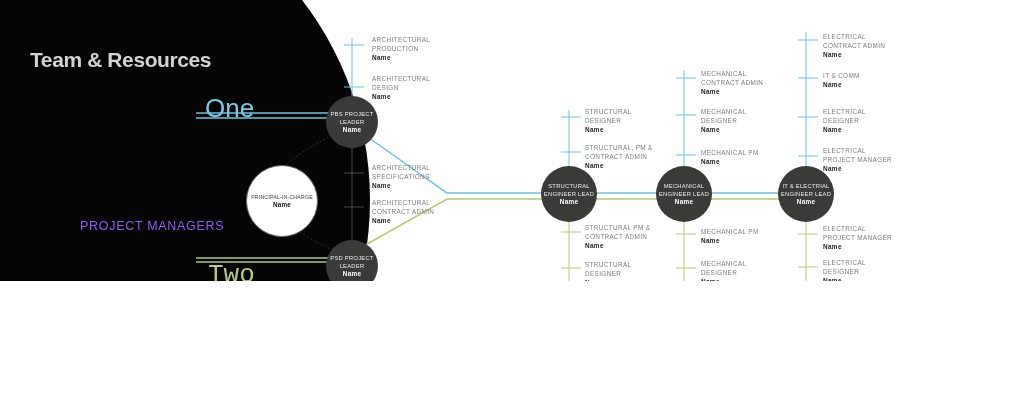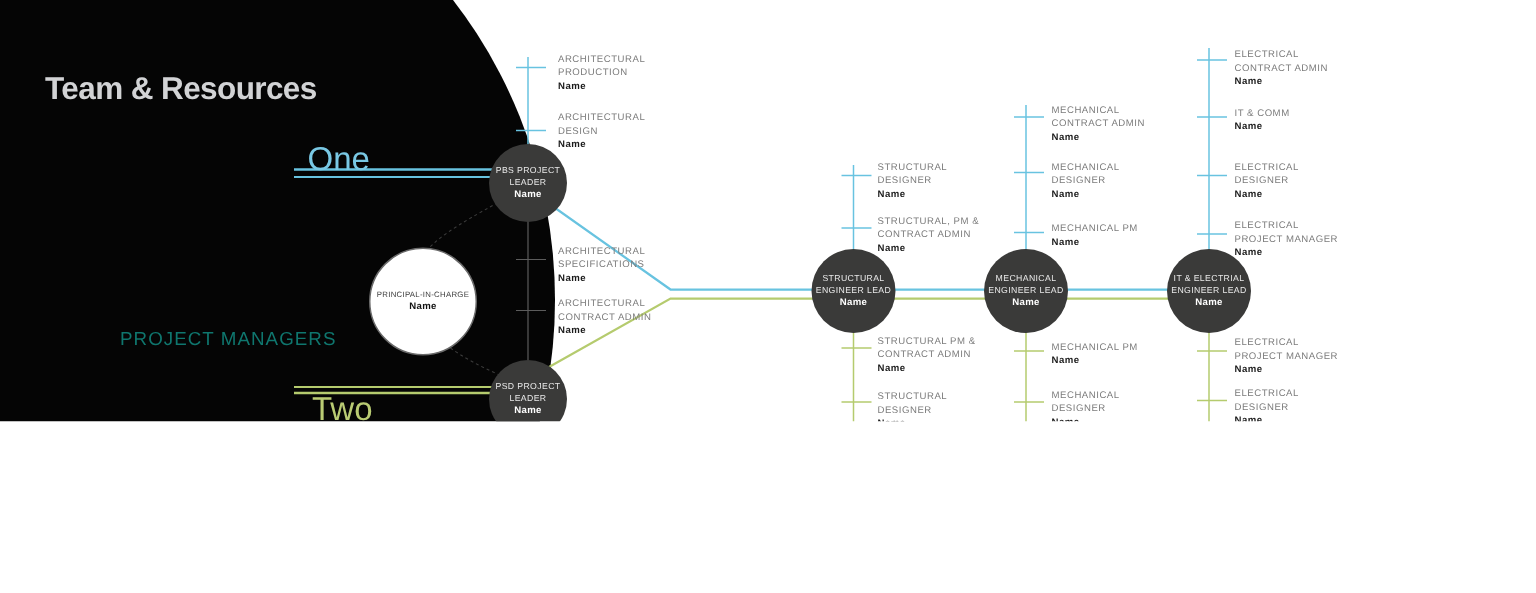--- a/index.html
+++ b/index.html
@@ -51,21 +51,21 @@
     color: #e8202a;
     line-height: 1;
   }
   .client-sub {
     position: absolute;
     left: 80px;
     top: 220px;
     z-index: 4;
     font-size: 12.5px;
     letter-spacing: 0.7px;
-    color: #0f766e;
+    color: #8b5cf6;
     line-height: 1;
   }
 
   .footer-left {
     position: absolute;
     left: 30px;
     top: 374px;
     z-index: 4;
     font-size: 6.5px;
     letter-spacing: 0.3px;
@@ -100,26 +100,26 @@
   .branch .nm {
     display: block;
     color: #1b1b1b;
     font-weight: bold;
   }
 
   
   .stream-word {
     position: absolute;
     z-index: 6;
-    font-size: 22px;
+    font-size: 26px;
     line-height: 1;
     letter-spacing: 0px;
   }
   .stream-one { color: #79c8e4; left: 205px; top: 95px; }
-  .stream-two { color: #b9cb73; left: 208px; top: 262px; }
+  .stream-two { color: #b9cb73; left: 208px; top: 262px; font-family: Liberation Mono, monospace; }
 
   
   .node {
     position: absolute;
     z-index: 7;
     border-radius: 50%;
     background: #3a3a39;
     color: #e9e9e9;
     display: flex;
     flex-direction: column;

